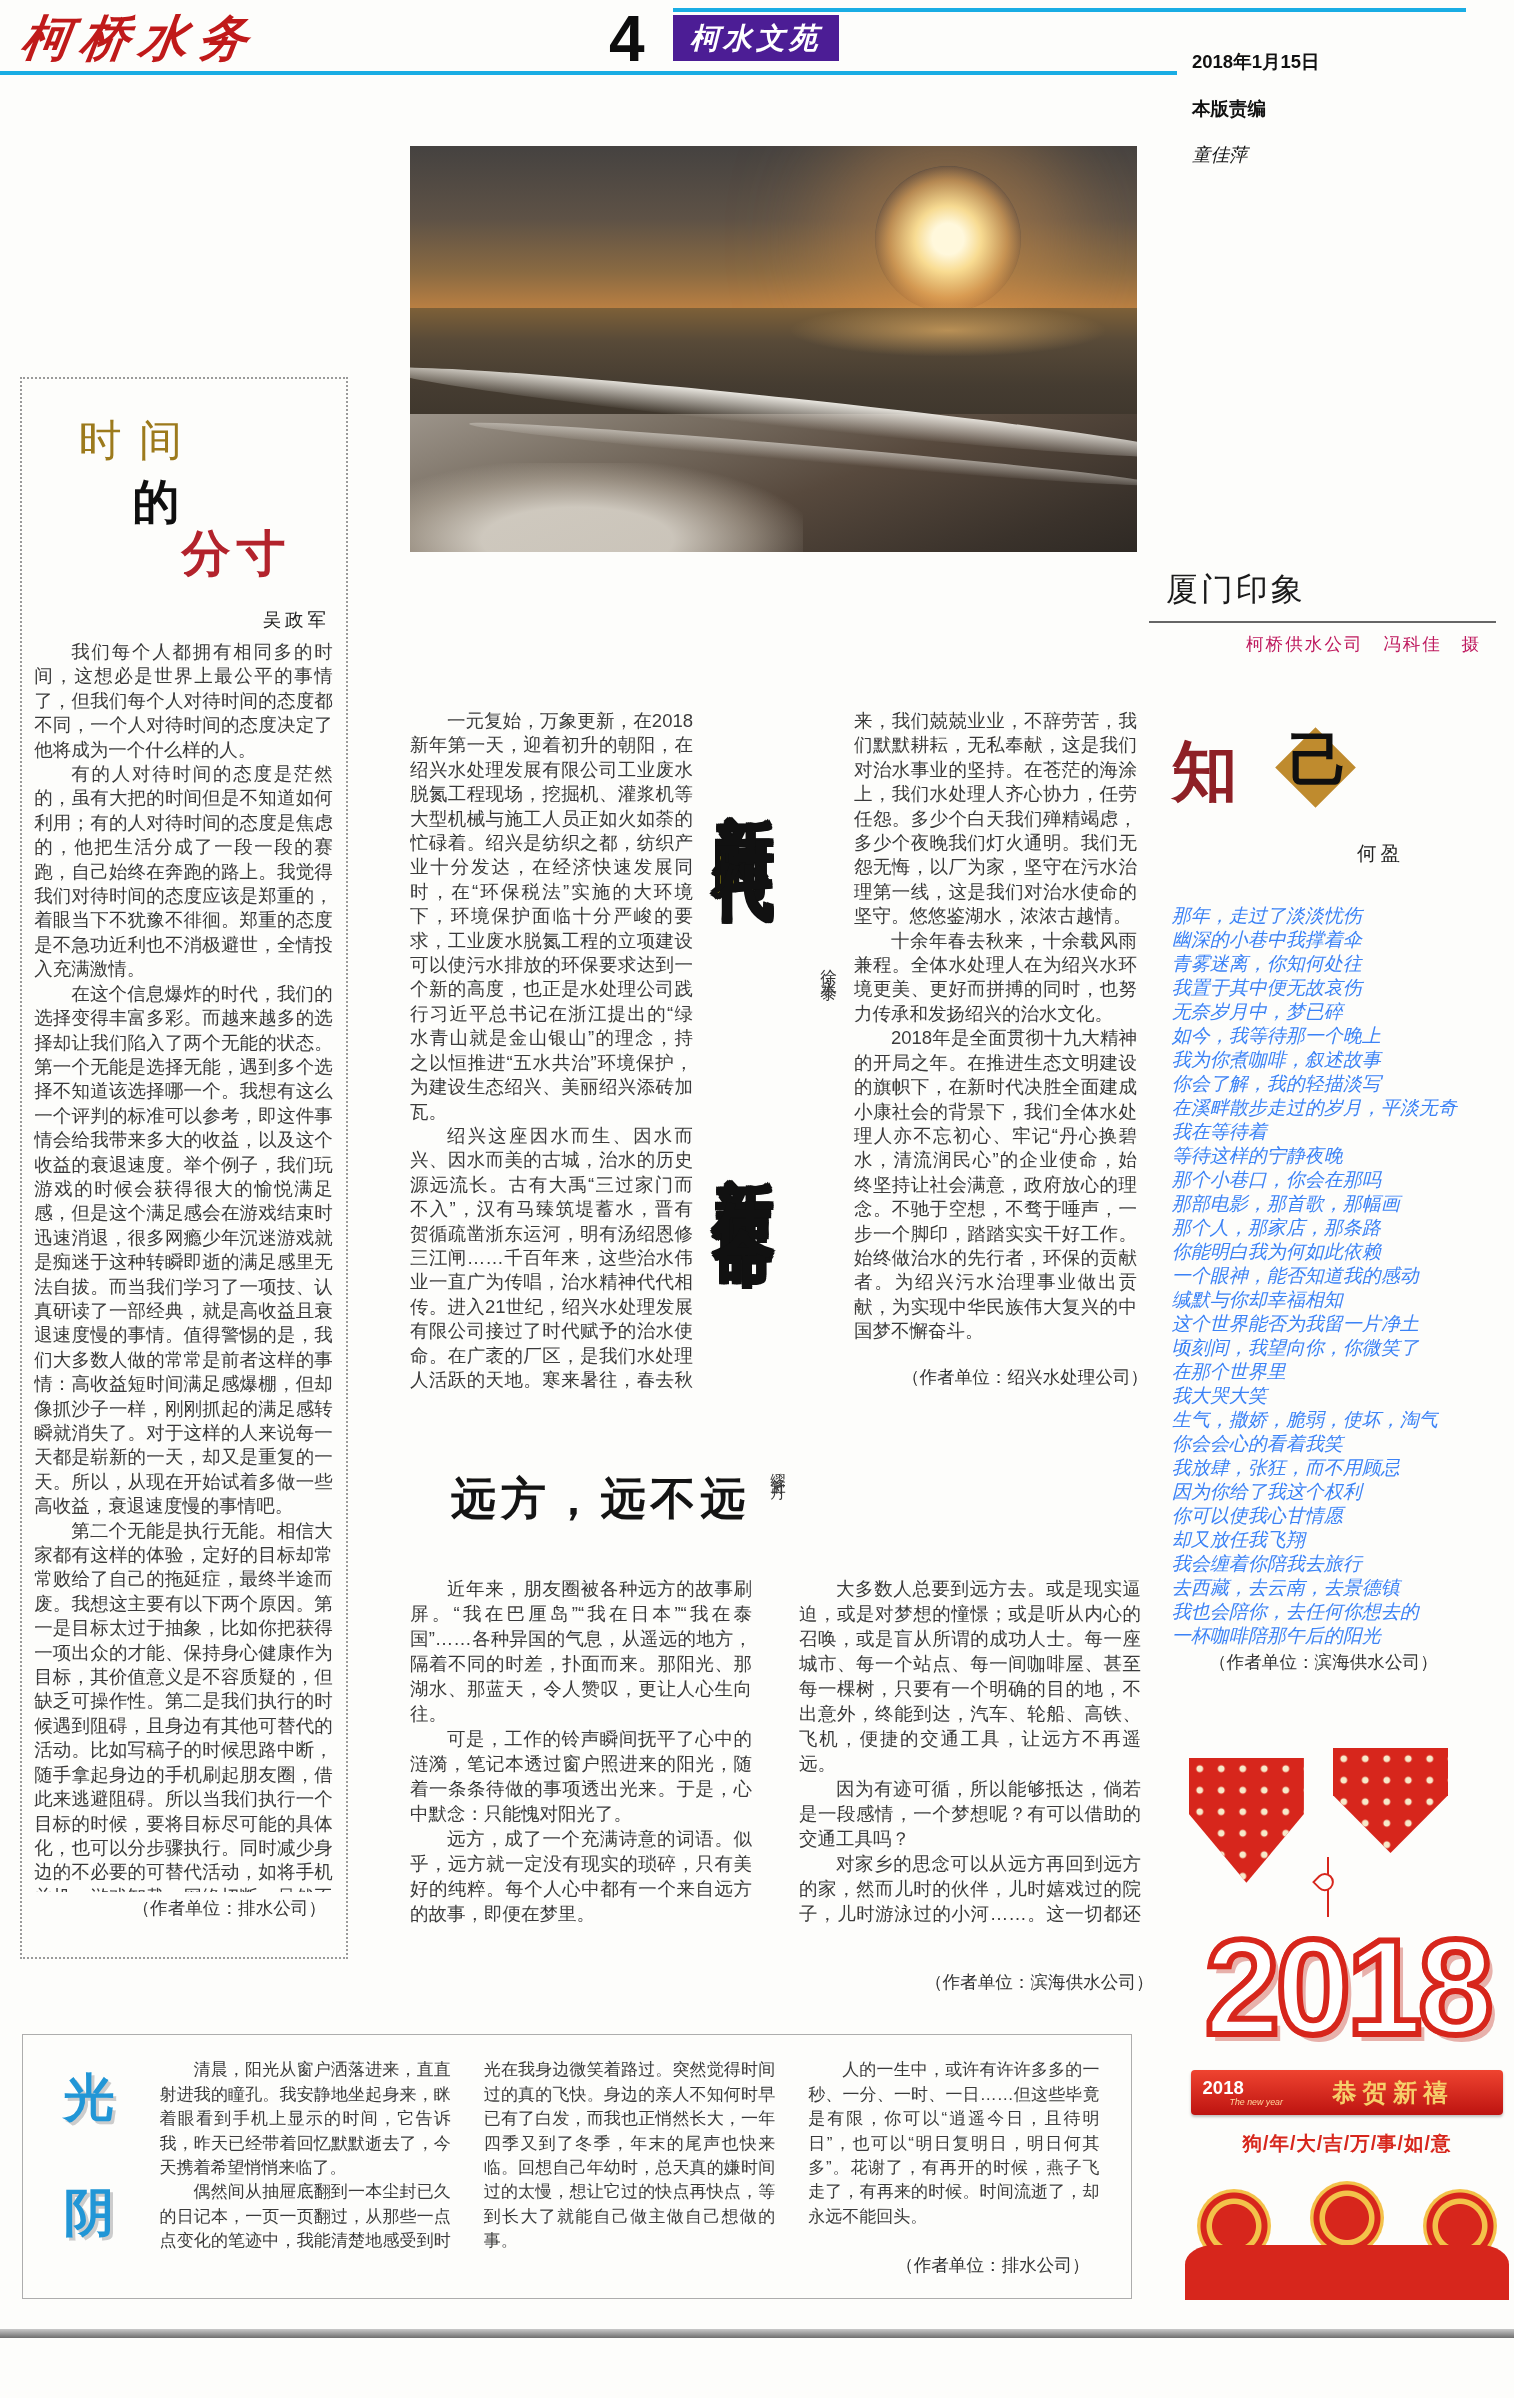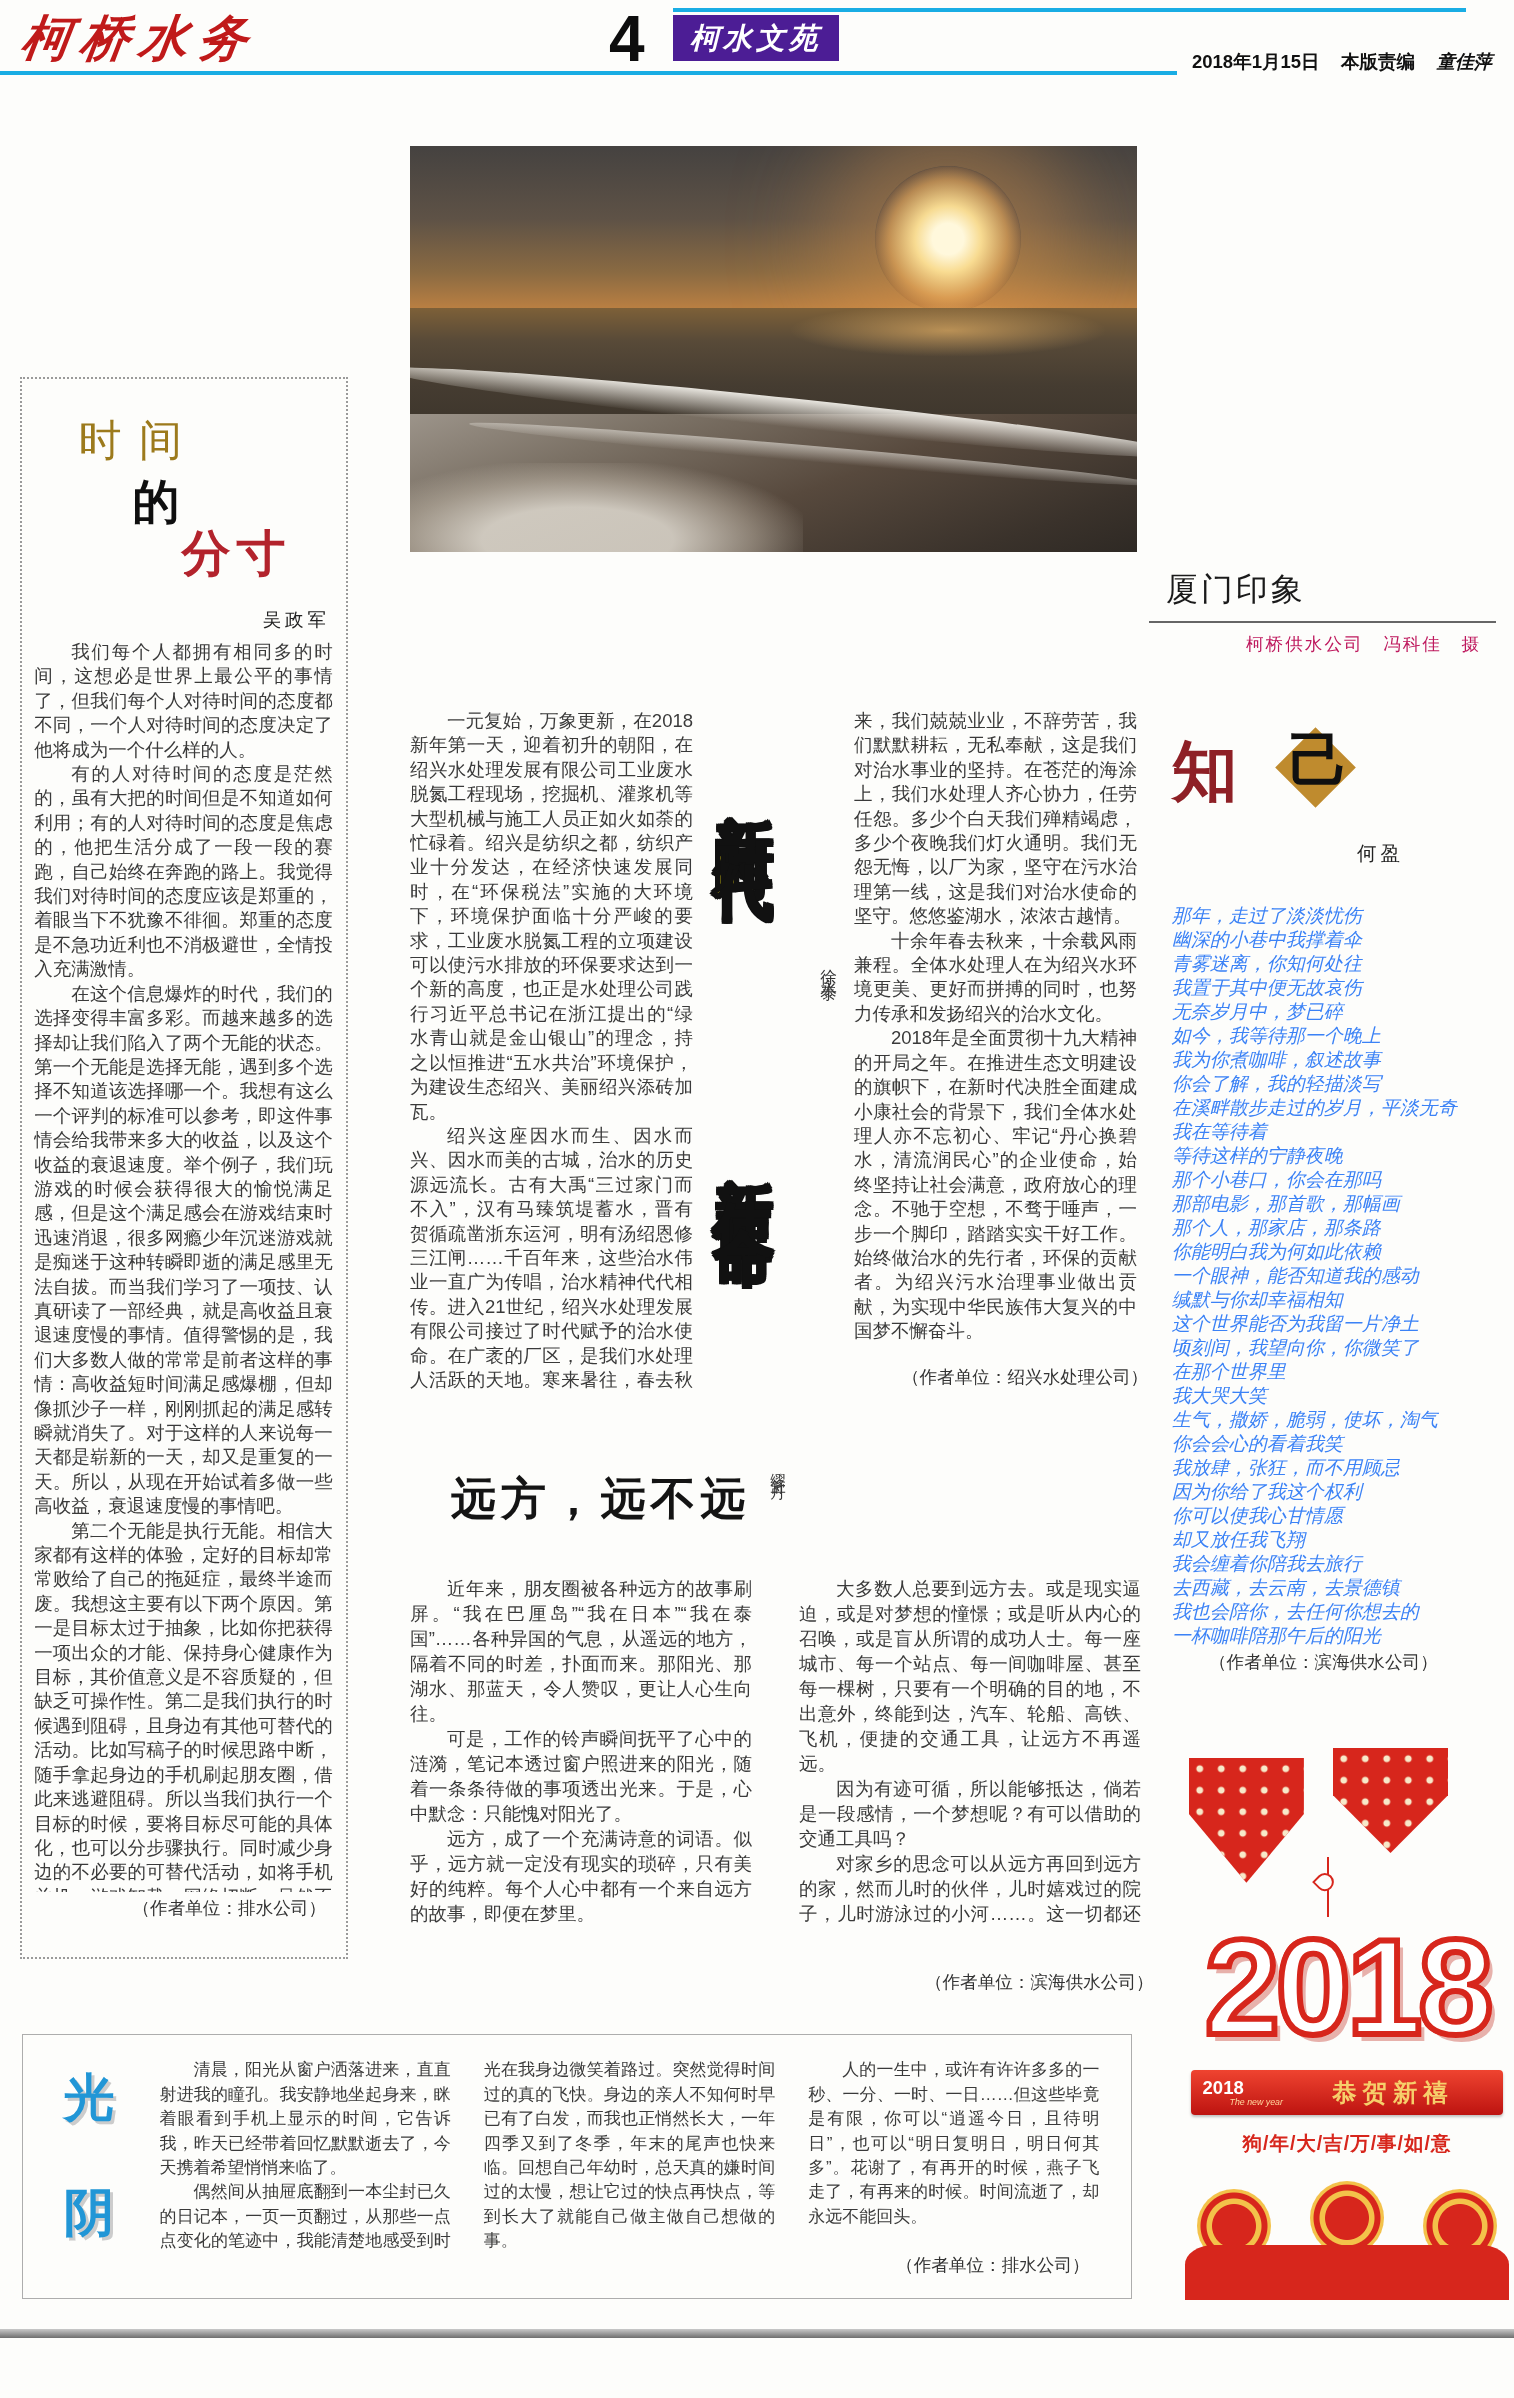--- a/index.html
+++ b/index.html
@@ -16,22 +16,22 @@
               color:#c01a1a; letter-spacing:9.8px; font-family:"Liberation Serif", serif;
               transform:skewX(-8deg); }
   .page-num { left:609px; top:2px; font-size:64px; font-weight:800; color:#0d0d0d; }
   .blue-line-top { left:673px; top:7.8px; width:793px; height:3.9px; background:#19ade4; }
   .section-box { left:673px; top:14.6px; width:166px; height:46px; background:#4c1d95;
                  color:#fff; font-size:29px; font-weight:bold; font-style:italic;
                  font-family:"Liberation Serif", serif; text-align:center; line-height:46px;
                  letter-spacing:3.9px; }
   .blue-line-bottom { left:0; top:71px; width:1177px; height:3.9px; background:#19ade4; }
   .date-line { left:1192px; top:49px; font-size:18.5px; font-weight:bold; color:#111;
-               display:flex; gap:21.5px; align-items:baseline; }
-  .date-editor-name { font-weight:bold; font-style:italic; font-family:"Liberation Serif", serif;text-align:center; }
+               display:flex; gap:21.5px; align-items:baseline;flex-direction:column; }
+  .date-editor-name { font-weight:normal; font-style:italic; font-family:"Liberation Serif", serif;text-align:center; }
 
   
   .photo { left:410px; top:146px; width:727px; height:406px; overflow:hidden; background:#3c342c; }
   .photo > div { position:absolute; }
   .ph-sky  { left:0; top:0; width:100%; height:40%;
              background:linear-gradient(180deg,#454240,#5e5246 45%,#8a6a42 78%,#b97f42 100%); }
   .ph-sun  { left:64%; top:5%; width:146px; height:146px; border-radius:50%;
              background:radial-gradient(circle,#fff8dc 0 15.6px,rgba(255,226,150,.95) 33px,rgba(248,178,92,.6) 59px,rgba(236,150,70,.25) 72px,transparent 74px);
              box-shadow:0 0 93px 54px rgba(246,166,80,.35); }
   .ph-sea  { left:0; top:40%; width:100%; height:27%;

